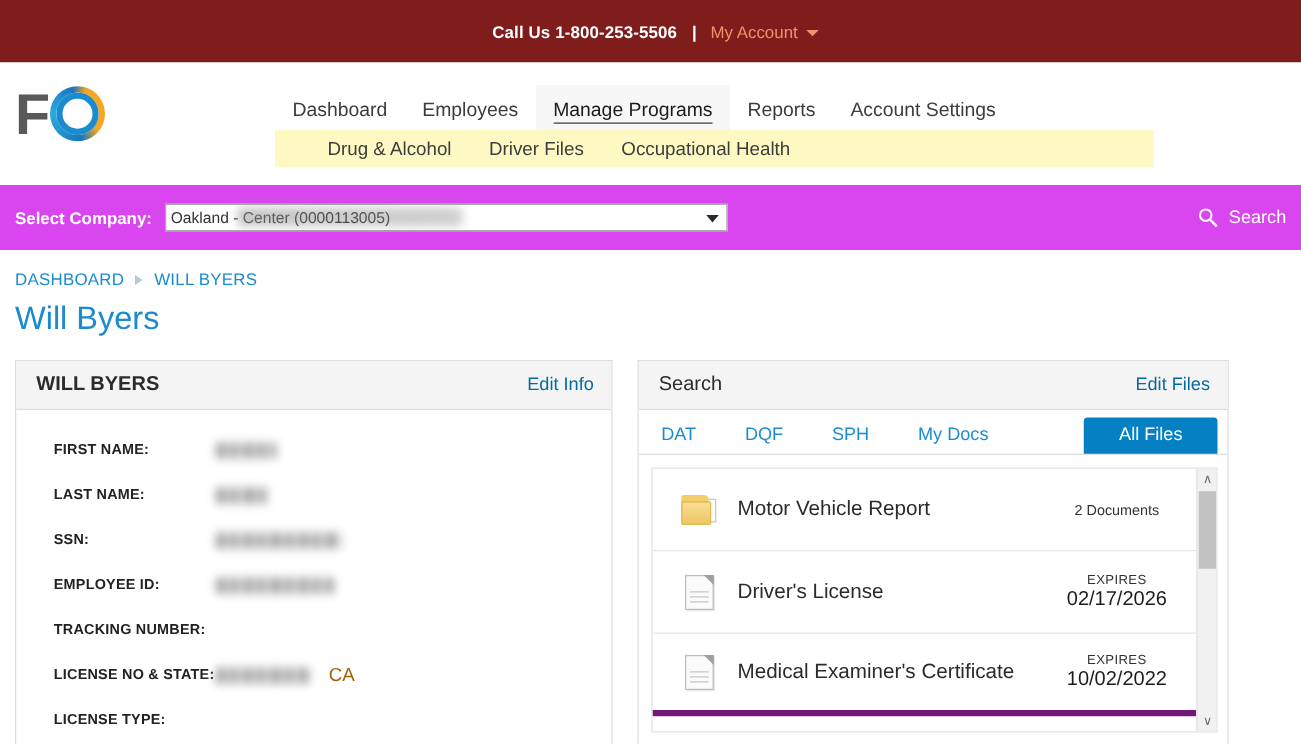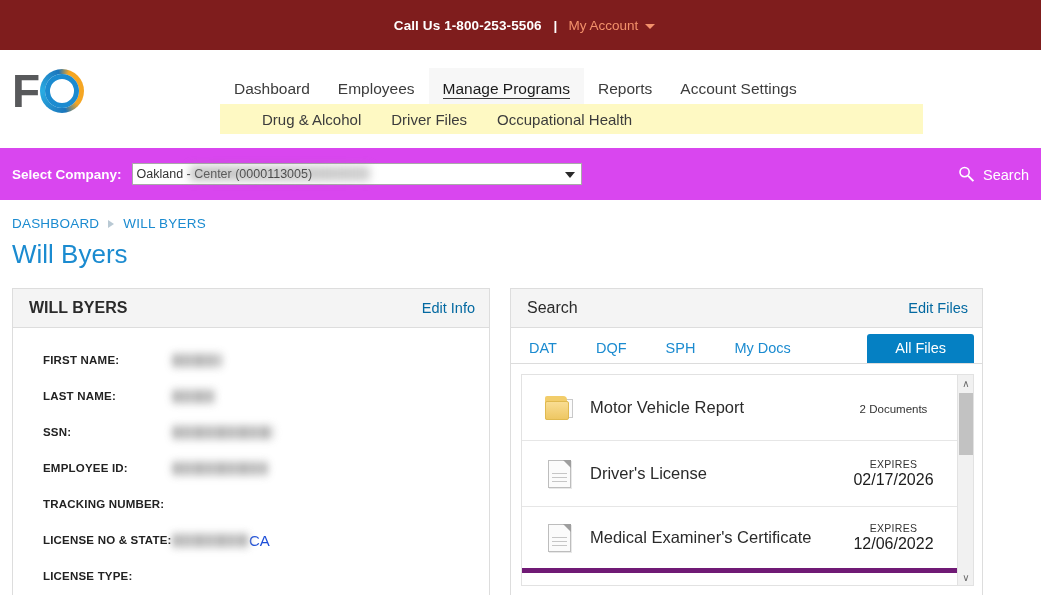--- a/index.html
+++ b/index.html
@@ -263,21 +263,21 @@
     border-radius: 2px;
     filter: blur(4px);
     background: repeating-linear-gradient(90deg,#8d8d8d 0 7px, #d8d8d8 7px 11px, #9a9a9a 11px 18px, #e2e2e2 18px 22px);
     opacity: .85;
   }
   .redact.w1 { width: 48px; }
   .redact.w2 { width: 42px; }
   .redact.w3 { width: 100px; }
   .redact.w4 { width: 94px; }
   .redact.w5 { width: 76px; }
-  .state-txt { font-size: 15px; color: #1d4ed8; }
+  .state-txt { margin-left: 14px; font-size: 15px; color: #a16207; }
 
   
   .ftabs {
     display: flex;
     align-items: flex-end;
     height: 32px;
     padding: 0 8px 0 18px;
     border-bottom: 1px solid #dcdcdc;
     margin-top: 4px;
   }
@@ -579,21 +579,21 @@
           <span class="icon">
             <span class="doc">
               <span class="ln" style="top:12px"></span>
               <span class="ln" style="top:16px"></span>
               <span class="ln" style="top:20px"></span>
             </span>
           </span>
           <span class="nm">Medical Examiner's Certificate</span>
           <span class="meta">
             <span class="exp-lbl">EXPIRES</span>
-            <span class="exp-dt">12/06/2022</span>
+            <span class="exp-dt">10/02/2022</span>
           </span>
         </div>
 
       </div>
 
       <div class="vscroll">
         <span class="ar up">∧</span>
         <span class="thumb"></span>
         <span class="ar dn">∨</span>
       </div>

